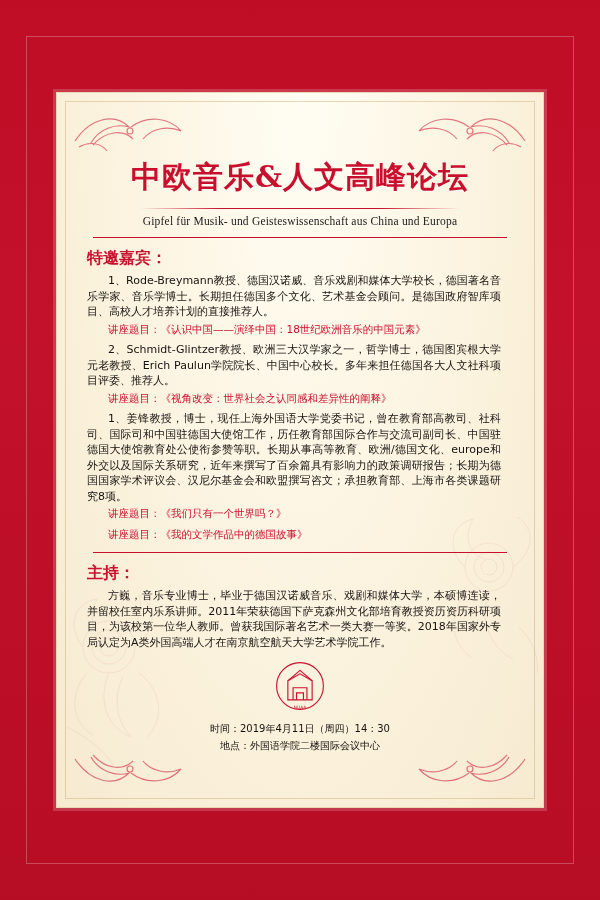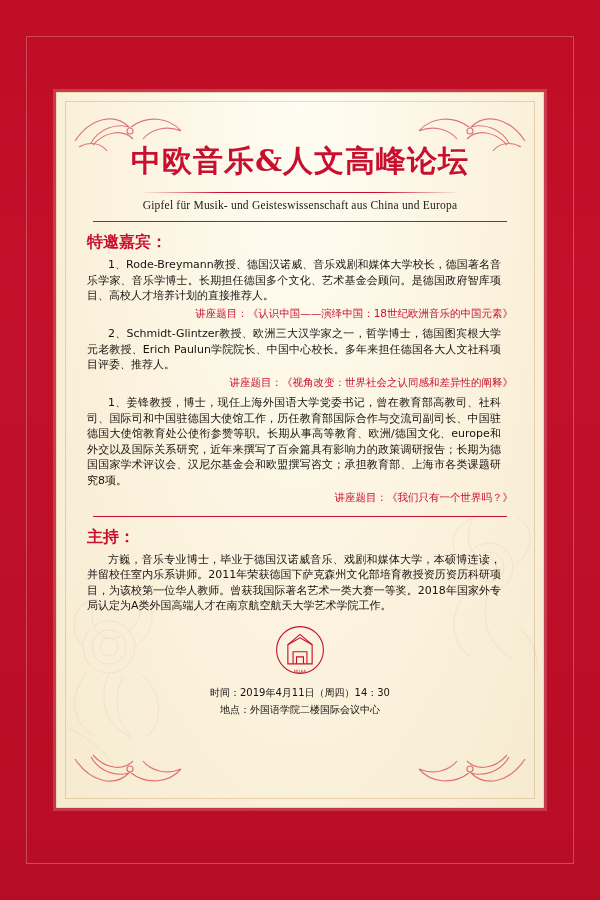--- a/index.html
+++ b/index.html
@@ -67,21 +67,21 @@
   .bg-peony {
     position: absolute;
     opacity: 0.22;
     pointer-events: none;
   }
   .peony-left { left: -10px; bottom: 40px; }
   .peony-right { right: -6px; bottom: 130px; }
 
   .content {
     position: relative;
-    padding: 20px 30px 10px 30px;
+    padding: 36px 30px 10px 30px;
     z-index: 3;
   }
   .title {
     text-align: center;
     font-size: 30px;
     font-weight: bold;
     color: #c8102e;
     letter-spacing: 1px;
     font-family: "DejaVu Serif", serif;
     margin-top: 28px;
@@ -123,21 +123,20 @@
     margin: 0 12px 2px 0;
     font-family: "DejaVu Sans", sans-serif;
   }
   .topic {
     font-size: 10.5px;
     line-height: 15.5px;
     color: #c8102e;
     margin: 0 0 5px 0;
     padding-left: 21px;
     font-family: "DejaVu Sans", sans-serif;
-    text-align: right;
   }
   .host-block {
     margin-top: 2px;
   }
   .seal-wrap {
     text-align: center;
     margin: 10px 0 4px 0;
   }
   .seal {
     display: inline-block;
@@ -235,20 +234,21 @@
 
       <p class="para">1、Rode-Breymann教授、德国汉诺威、音乐戏剧和媒体大学校长，德国著名音乐学家、音乐学博士。长期担任德国多个文化、艺术基金会顾问。是德国政府智库项目、高校人才培养计划的直接推荐人。</p>
       <p class="topic">讲座题目：《认识中国——演绎中国：18世纪欧洲音乐的中国元素》</p>
 
       <p class="para">2、Schmidt-Glintzer教授、欧洲三大汉学家之一，哲学博士，德国图宾根大学元老教授、Erich Paulun学院院长、中国中心校长。多年来担任德国各大人文社科项目评委、推荐人。</p>
       <p class="topic">讲座题目：《视角改变：世界社会之认同感和差异性的阐释》</p>
 
       <p class="para">1、姜锋教授，博士，现任上海外国语大学党委书记，曾在教育部高教司、社科司、国际司和中国驻德国大使馆工作，历任教育部国际合作与交流司副司长、中国驻德国大使馆教育处公使衔参赞等职。长期从事高等教育、欧洲/德国文化、europe和外交以及国际关系研究，近年来撰写了百余篇具有影响力的政策调研报告；长期为德国国家学术评议会、汉尼尔基金会和欧盟撰写咨文；承担教育部、上海市各类课题研究8项。</p>
       <p class="topic">讲座题目：《我们只有一个世界吗？》</p>
 
+      <p class="topic">讲座题目：《我的文学作品中的德国故事》</p>
 
       <div class="divider"></div>
 
       <div class="host-block">
         <div class="section-head">主持：</div>
         <p class="para">方巍，音乐专业博士，毕业于德国汉诺威音乐、戏剧和媒体大学，本硕博连读，并留校任室内乐系讲师。2011年荣获德国下萨克森州文化部培育教授资历资历科研项目，为该校第一位华人教师。曾获我国际著名艺术一类大赛一等奖。2018年国家外专局认定为A类外国高端人才在南京航空航天大学艺术学院工作。</p>
       </div>
 
       <div class="seal-wrap">
         <svg class="seal" viewBox="0 0 60 60">

